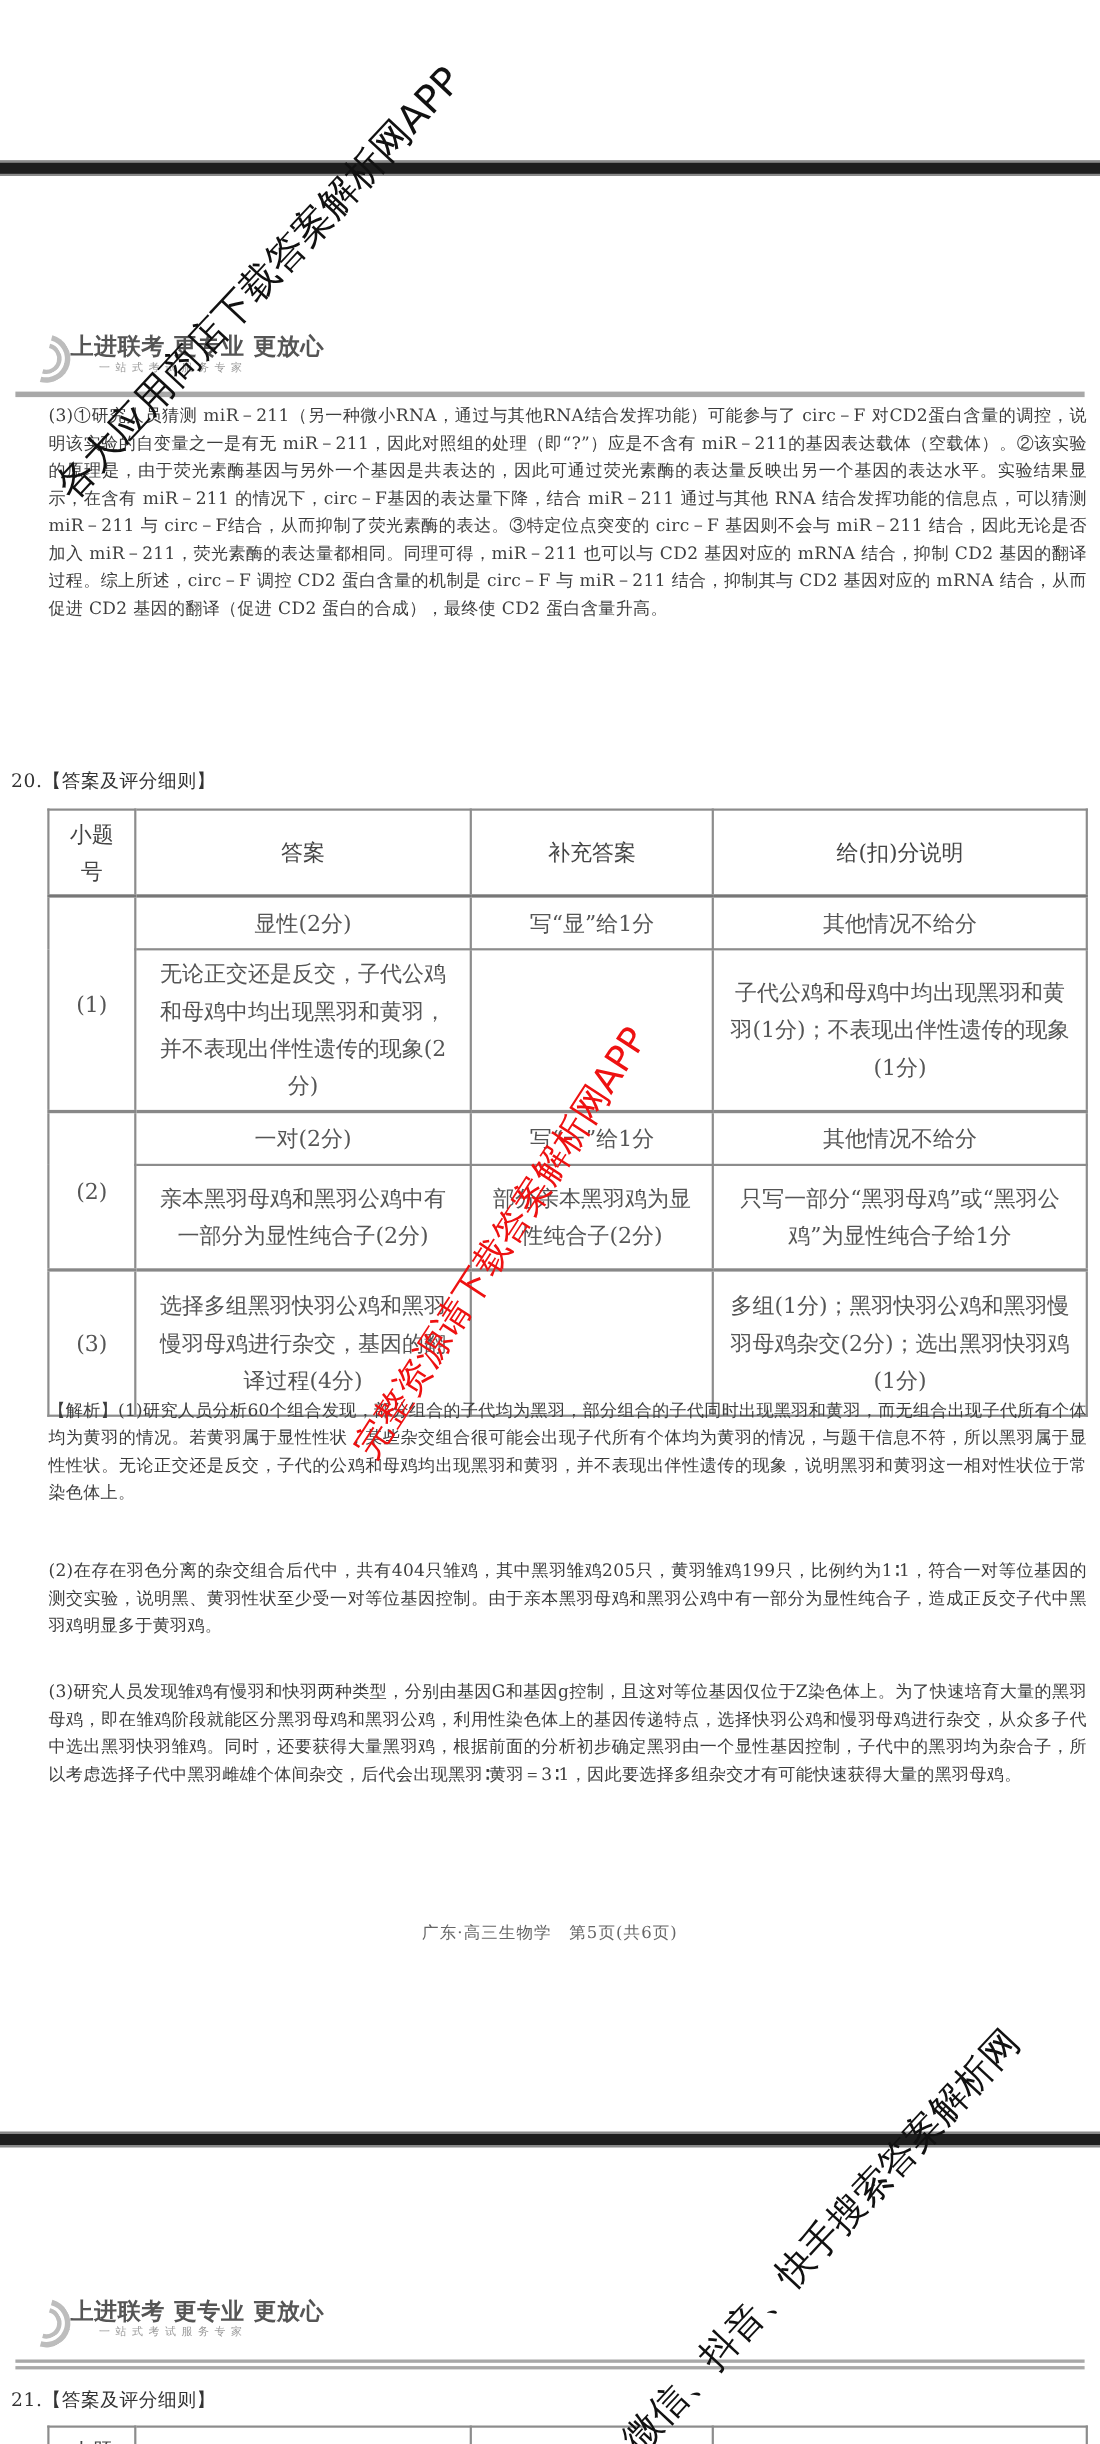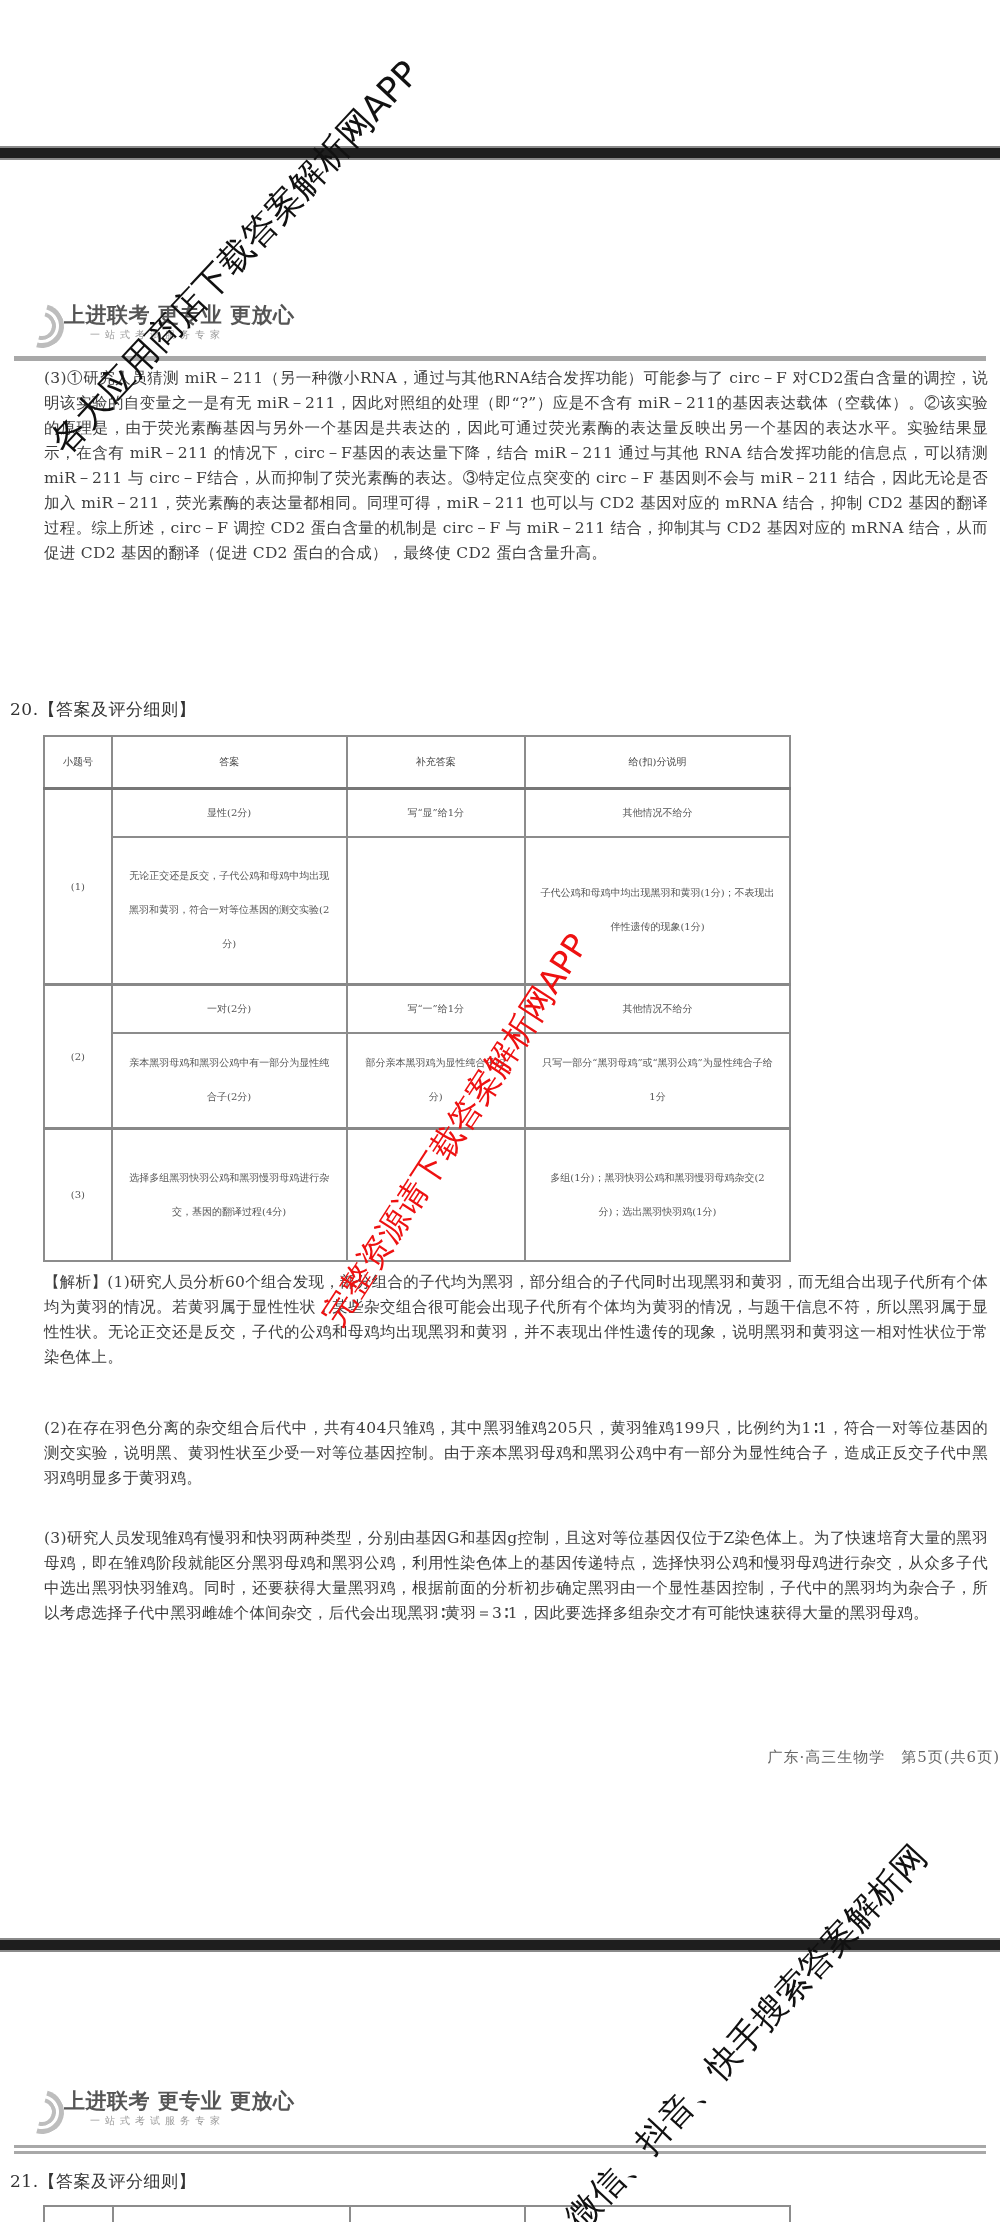--- a/index.html
+++ b/index.html
@@ -30,32 +30,32 @@
   }
   .brand-rule { position:absolute; left:14px; width:972px; height:5px; background:#a8a8a8; }
   .para {
     position:absolute; left:44px; width:944px; font-size:15.5px; line-height:25px;
     text-align:justify; color:#3d3d3d; letter-spacing:0.3px;
   }
   .qhead {
     position:absolute; left:10px; font-size:17px; color:#333; letter-spacing:0.5px;
   }
   table.score {
-    position:absolute; left:43px; width:748px; border-collapse:collapse;
-    border:2px solid #666; font-size:10px; color:#555;
+    position:absolute; left:43px; width:946px; border-collapse:collapse;
+    border:2px solid #666; font-size:20px; color:#555;
   }
   table.score td, table.score th {
     border:2px solid #8c8c8c; padding:4px 14px; vertical-align:middle;
     line-height:34px; font-weight:normal; text-align:center;
   }
   table.score th { text-align:center; color:#444; height:42px; border-bottom:3px solid #777; }
   table.score td.num { text-align:center; padding:4px 6px; }
   table.score tr.sep > td { border-top:3px solid #888; }
   .footer {
-    position:absolute; left:0; width:1000px; text-align:right; top:1748px;
+    position:absolute; left:0; width:1000px; text-align:center; top:1748px;
     font-size:15px; color:#666; letter-spacing:1px;
   }
   .wm {
     position:absolute; font-family:"DejaVu Sans", sans-serif; transform-origin:0 0;
     white-space:nowrap; pointer-events:none;
   }
   .wm.black { color:#111; font-size:34px; font-weight:normal; }
   .wm.red { color:#ee1111; font-size:32px; }
 </style>
 </head>
@@ -93,21 +93,21 @@
     <th>补充答案</th>
     <th>给(扣)分说明</th>
   </tr>
   <tr style="height:48px;">
     <td class="num" rowspan="2">(1)</td>
     <td>显性(2分)</td>
     <td>写“显”给1分</td>
     <td>其他情况不给分</td>
   </tr>
   <tr style="height:148px;">
-    <td>无论正交还是反交，子代公鸡和母鸡中均出现黑羽和黄羽，符合一对等位基因的测交实验(2分)</td>
+    <td>无论正交还是反交，子代公鸡和母鸡中均出现黑羽和黄羽，并不表现出伴性遗传的现象(2分)</td>
     <td></td>
     <td>子代公鸡和母鸡中均出现黑羽和黄羽(1分)；不表现出伴性遗传的现象(1分)</td>
   </tr>
   <tr class="sep" style="height:48px;">
     <td class="num" rowspan="2">(2)</td>
     <td>一对(2分)</td>
     <td>写“一”给1分</td>
     <td>其他情况不给分</td>
   </tr>
   <tr style="height:96px;">

